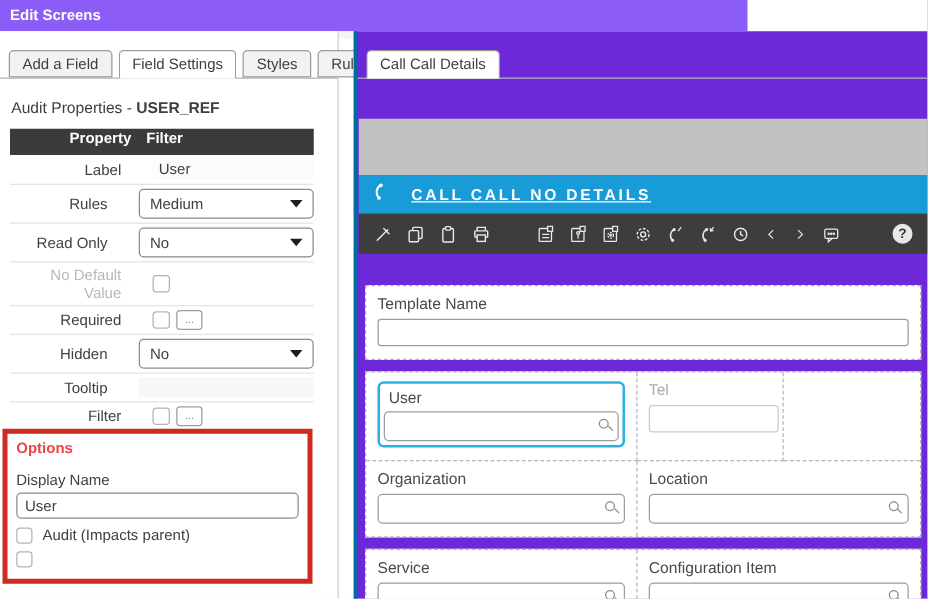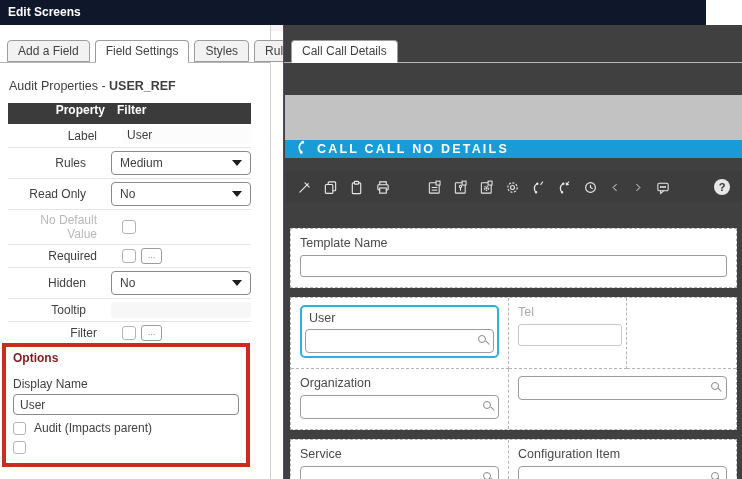--- a/index.html
+++ b/index.html
@@ -1,24 +1,24 @@
 <!DOCTYPE html>
 <html><head>
 <meta charset="utf-8">
 <style>
   * { margin:0; padding:0; box-sizing:border-box; font-family:"Liberation Sans", sans-serif; }
   html,body { width:742px; height:479px; overflow:hidden; background:#fff; color:#3f3f3f; }
   .stage { position:relative; width:742px; height:479px; background:#fff; }
 
-  .topbar { position:absolute; top:0; left:0; width:706px; height:25px; background:#0f172a;
+  .topbar { position:absolute; top:0; left:0; width:598px; height:25px; background:#8b5cf6;
             color:#fff; font-size:12px; font-weight:bold; line-height:25px; padding-left:8px; }
   .substrip { position:absolute; top:25px; left:0; width:742px; height:6px; background:#f4f4f4; }
 
   .panel-left  { position:absolute; top:25px; bottom:0; left:0; width:271px; background:#fff; border-right:1px solid #cfcfcf; }
-  .panel-right { position:absolute; top:25px; bottom:0; left:283px; right:0; background:#404040; border-left:1px solid #0369a1; }
+  .panel-right { position:absolute; top:25px; bottom:0; left:283px; right:0; background:#6d28d9; border-left:3px solid #0369a1; }
 
   
   .tabs { position:absolute; top:15px; left:0; right:0; height:23px; border-bottom:1px solid #b5b5b5;
           display:flex; align-items:flex-end; gap:5px; padding-left:7px; }
   .tab  { border:1px solid #9c9c9c; border-radius:4px 4px 0 0; background:#f2f2f2; font-size:12px;
           padding:3px 10px 13px; height:22px; white-space:nowrap; cursor:default; }
   .tab.active { background:#fff; height:23px; margin-bottom:-1px; border-bottom:1px solid #fff; z-index:2; }
 
   
   .fp-title { position:absolute; top:54px; left:9px; font-size:12.5px; color:#3f3f3f; }
@@ -35,30 +35,30 @@
   .ddl { width:140px; height:24px; border:1px solid #8a8a8a; border-radius:4px; background:#fff;
          display:flex; align-items:center; justify-content:space-between; padding:0 8px; cursor:default; }
   .caret { width:0; height:0; border-left:5px solid transparent; border-right:5px solid transparent; border-top:6px solid #1d1d1d; }
   .cb { width:14px; height:14px; border:1px solid #b3b3b3; border-radius:3px; background:#fff; display:inline-block; flex:none; }
   .cb.sm { width:13px; height:13px; }
   .more-btn { min-width:21px; height:16px; border:1px solid #9c9c9c; border-radius:3px; background:#fff;
               color:#8a8a8a; font-size:9px; line-height:13px; text-align:center; padding:0 3px; cursor:default; }
   .flatfield { width:140px; height:16px; background:#f7f7f7; border-radius:2px; }
 
   .options-box { position:absolute; top:318px; left:2px; width:248px; border:4px solid #cc2b1f; padding:4px 7px 9px; background:#fff; }
-  .options-title { font-weight:bold; font-size:12px; color:#7f1d1d; }
+  .options-title { font-weight:bold; font-size:12px; color:#ef4444; }
   .dn-label { font-size:12px; margin-top:12px; }
   .dn-input { width:100%; height:21px; border:1px solid #8a8a8a; border-radius:4px; font-size:12px;
               padding:0 6px; margin-top:3px; color:#3f3f3f; outline:none; }
   .opt-row { display:flex; align-items:center; gap:8px; margin-top:6px; font-size:12px; }
 
   
   .banner { position:absolute; top:70px; left:1px; right:0; height:45px; background:#c2c2c2; }
-  .bluebar { position:absolute; top:115px; left:1px; right:0; height:18px; background:#199bd7;
-             color:#fff; display:flex; align-items:center; gap:5px; padding-left:11px; }
+  .bluebar { position:absolute; top:115px; left:1px; right:0; height:31px; background:#199bd7;
+             color:#fff; display:flex; align-items:center; gap:15px; padding-left:11px;text-decoration:underline; }
   .bluebar .btitle { font-size:12.5px; font-weight:bold; letter-spacing:2.2px; }
   .toolbar { position:absolute; top:146px; left:1px; right:0; height:32px; background:#3d3d3d;
              display:flex; align-items:center; gap:11px; padding:0 12px; }
   .toolbar .ticon { display:flex; align-items:center; cursor:default; }
   .toolbar .spacer { width:14px; }
   .help { margin-left:auto; width:16px; height:16px; border-radius:50%; background:#e8e8e8; color:#333;
           font-size:11px; font-weight:bold; text-align:center; line-height:16px; cursor:default; }
 
   .formarea { position:absolute; top:203px; left:6px; right:5px; }
   .sec { border:1px dashed #b5b5b5; margin-bottom:9px; background:#fff; }
@@ -362,20 +362,21 @@
           <div class="cell c-empty"></div>
 
           <div class="cell c-org">
             <div class="flabel">Organization</div>
             <div class="sin">
               <input type="text" value="" style="">
               <span class="mag"></span>
             </div>
           </div>
           <div class="cell c-loc">
+            <div class="flabel">Location</div>
             <div class="sin">
               <input type="text" value="" style="">
               <span class="mag"></span>
             </div>
           </div>
         </div>
       </div>
 
       <div class="sec">
         <div class="grid">

